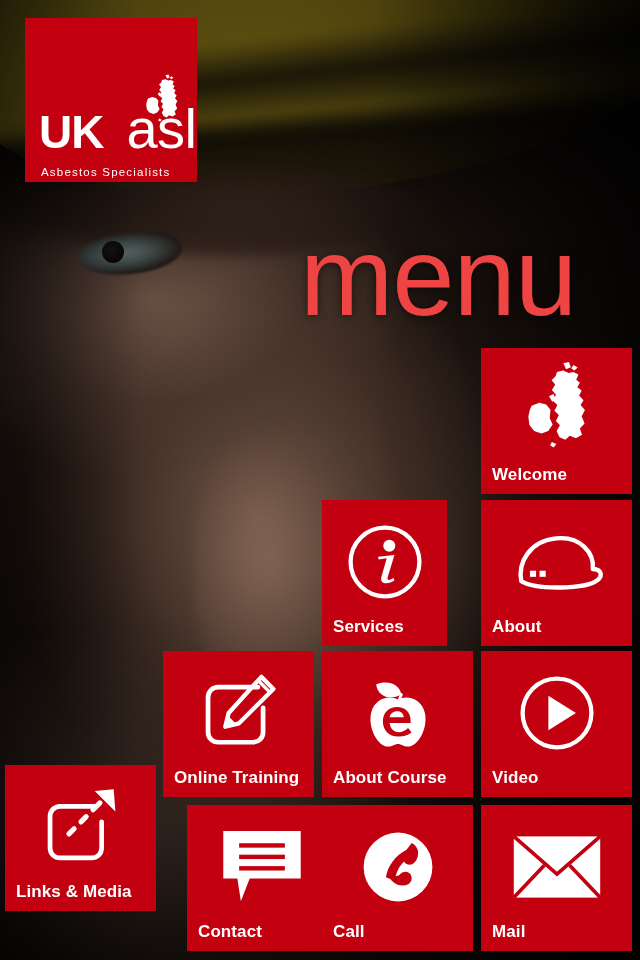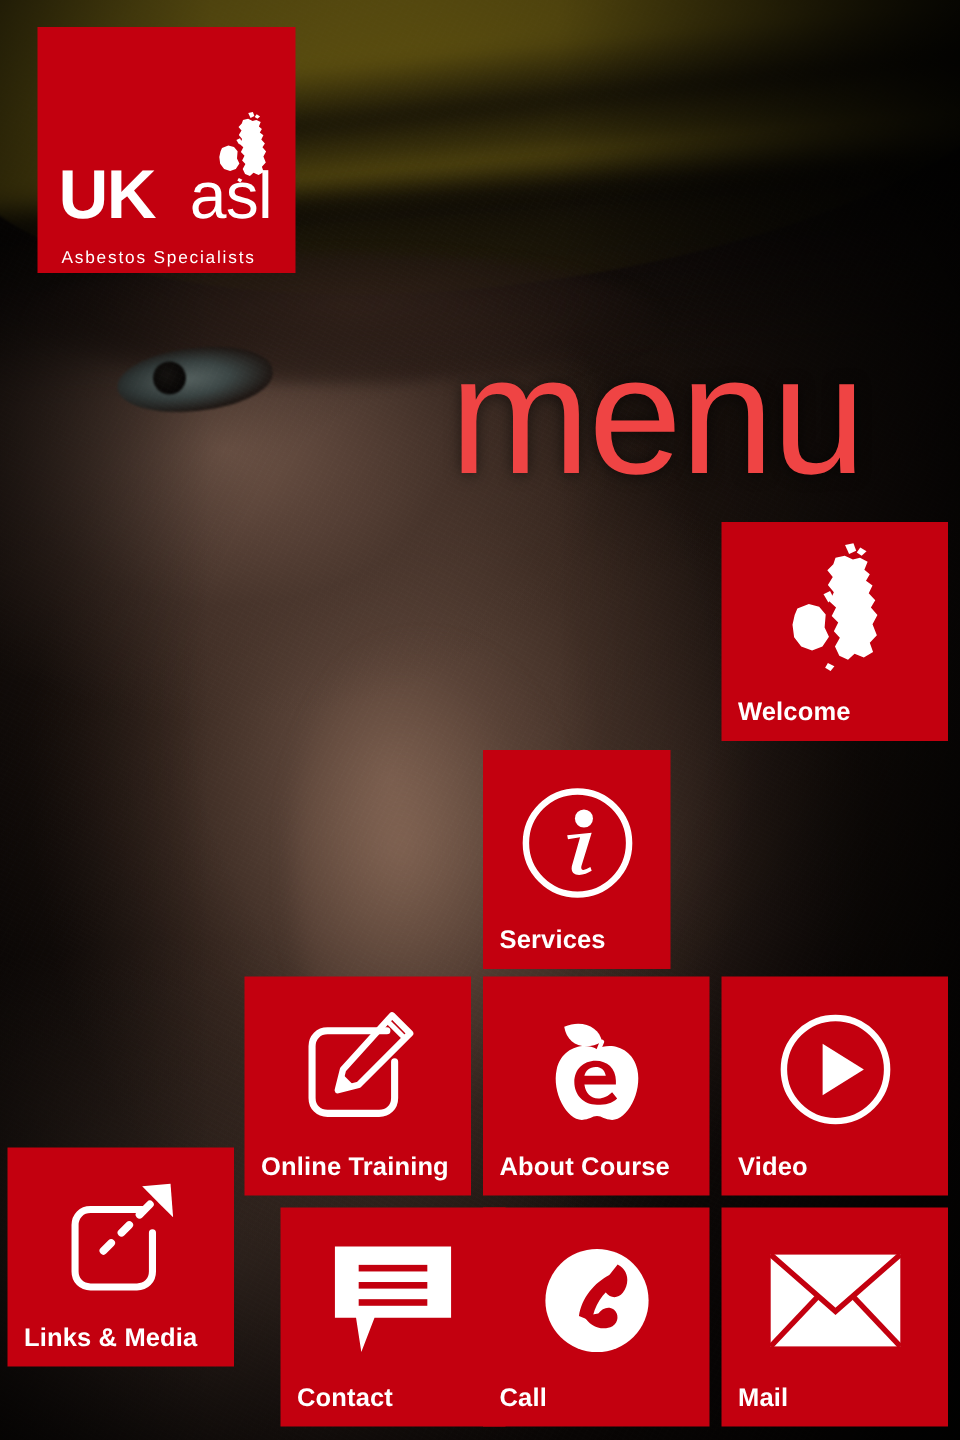--- a/index.html
+++ b/index.html
@@ -154,21 +154,21 @@
     color: #fff;
     gap: 24px;
   }
   .logo-uk {
     font-size: 46px;
     font-weight: 700;
     letter-spacing: -1px;
     line-height: 46px;
   }
   .logo-asl {
-    font-size: 44px;
+    font-size: 56px;
     font-weight: 300;
     letter-spacing: -0.5px;
     line-height: 46px;
     margin-left: -1px;
   }
   .logo-sub {
     position: absolute;
     left: 16px;
     top: 148px;
     width: 150px;
@@ -309,20 +309,32 @@
       <svg viewBox="0 0 100 100" width="86" height="86" aria-hidden="true">
         <circle cx="50" cy="50" r="40" fill="none" stroke="#ffffff" stroke-width="5"></circle>
         <circle cx="55" cy="31" r="7" fill="#ffffff"></circle>
         <path d="M42 44 L61 42 L53 68 C52.4 70.6 54 71.6 57 70.2 L60 68.6
                  L61 71.6 C55 75.6 44 77 45.6 68 L52 45.6 L42.6 47 Z" fill="#ffffff"></path>
       </svg>
     </div>
     <div class="tile-label">Services</div>
   </div>
 
+  <div class="tile" id="tile-about">
+    <div class="tile-icon">
+      <svg viewBox="0 0 110 80" width="96" height="70" aria-hidden="true">
+        <path d="M14 62 C10 40 24 16 54 13 C82 10 98 30 96 48
+                 C104 48 107 53 104 58 C100 64 86 68 66 69
+                 C44 70 24 68 14 62 Z" fill="none" stroke="#ffffff" stroke-width="5" stroke-linejoin="round"></path>
+        <rect x="24" y="50" width="7" height="7" fill="#ffffff"></rect>
+        <rect x="35" y="50" width="7" height="7" fill="#ffffff"></rect>
+      </svg>
+    </div>
+    <div class="tile-label">About</div>
+  </div>
 
   <div class="tile" id="tile-online-training">
     <div class="tile-icon">
       <svg viewBox="0 0 100 100" width="86" height="86" aria-hidden="true">
         <path d="M72 20 L26 20 C19 20 14 25 14 32 L14 72
                  C14 79 19 84 26 84 L66 84 C73 84 78 79 78 72 L78 44" fill="none" stroke="#ffffff" stroke-width="5.5" stroke-linecap="round"></path>
         <path d="M76 8 L90 22 L50 62 L34 66 L38 50 Z" fill="none" stroke="#ffffff" stroke-width="5" stroke-linejoin="round"></path>
         <path d="M36 52 L34 66 L48 64 Z" fill="#ffffff"></path>
         <path d="M72 12 L86 26" stroke="#ffffff" stroke-width="4"></path>
       </svg>

